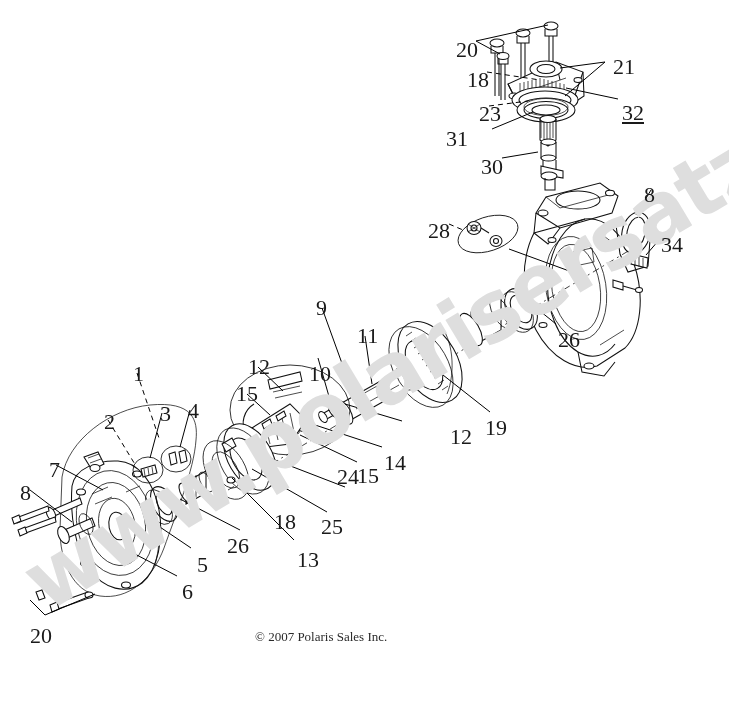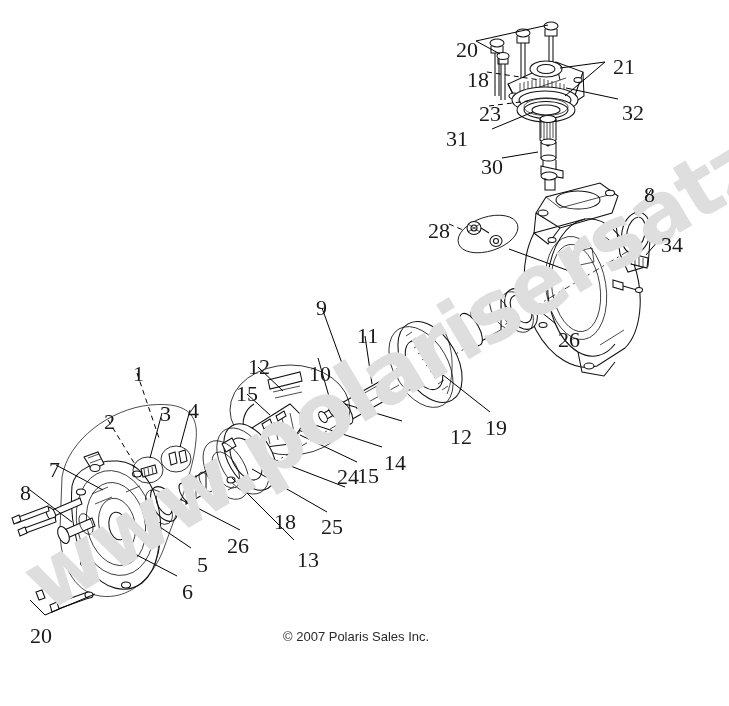--- a/index.html
+++ b/index.html
@@ -66,25 +66,24 @@
     font-size: 15px;
   }
   #note-27 .note-num {
     font-size: 16px;
     margin-right: 7px;
   }
   #copyright {
     position: absolute;
     left: 255px;
     top: 629px;
-    font-family: Liberation Sans, sans-serif;
+    font-family: Liberation Serif, serif;
     font-size: 13px;
     color: #2a2a2a;
     white-space: nowrap;
-    margin-left: 28px;
   }
   .ln { stroke: #000; stroke-width: 1; fill: none; }
   .ln-dash { stroke: #000; stroke-width: 1; fill: none; stroke-dasharray: 5 4; }
   .pt { fill: none; stroke: #111; stroke-width: 1.05; }
   .pt-thin { fill: none; stroke: #111; stroke-width: 0.75; }
   .pt-fill { fill: #ffffff; stroke: #111; stroke-width: 1.05; }
   .axis { stroke: #111; stroke-width: 0.8; fill: none; stroke-dasharray: 7 4 2 4; }
   .bubble { fill: none; stroke: #111; stroke-width: 0.85; }
 </style>
 </head>
@@ -418,20 +417,20 @@
       <div class="callout" style="left: 467px; top: 69px;">18</div>
       <div class="callout" style="left: 470px; top: 103px; margin-left: 9px;">23</div>
       <div class="callout" style="left: 337px; top: 466px;">24</div>
       <div class="callout" style="left: 321px; top: 516px;">25</div>
       <div class="callout" style="left: 227px; top: 535px;">26</div>
       <div class="callout" style="left: 558px; top: 329px;">26</div>
       <div class="callout" style="left: 428px; top: 220px;">28</div>
       <div class="callout" style="left: 661px; top: 234px;">34</div>
       <div class="callout" style="left: 481px; top: 156px; font-family: Liberation Serif, serif;">30</div>
       <div class="callout" style="left: 446px; top: 128px;">31</div>
-      <div class="callout" style="left: 622px; top: 102px;">32</div>
+      <div class="callout" style="left: 622px; top: 102px; text-decoration: underline;">32</div>
       <div class="callout" style="left: 644px; top: 184px;">8</div>
     </div>
 
 
   <div id="copyright">© 2007 Polaris Sales Inc.</div>
 
 </div>
 
 </body></html>

